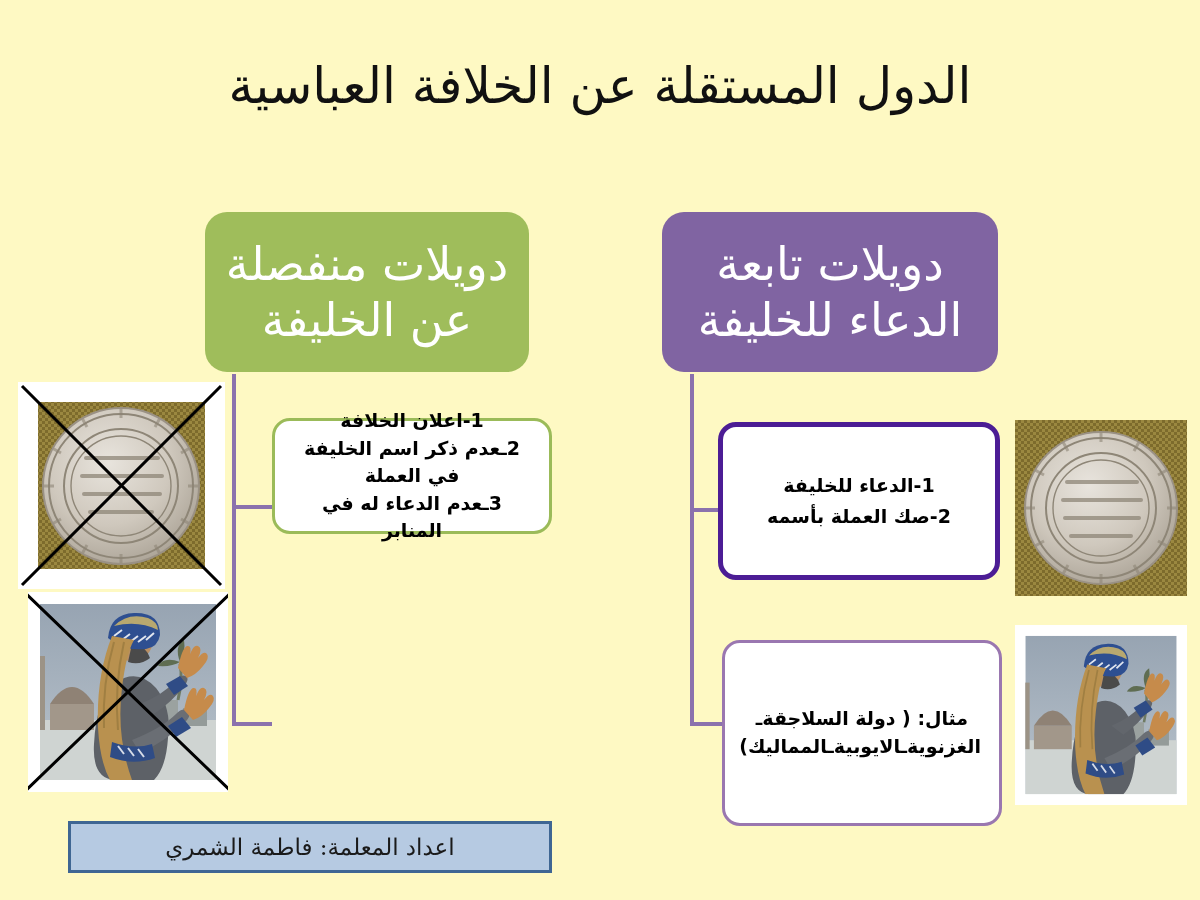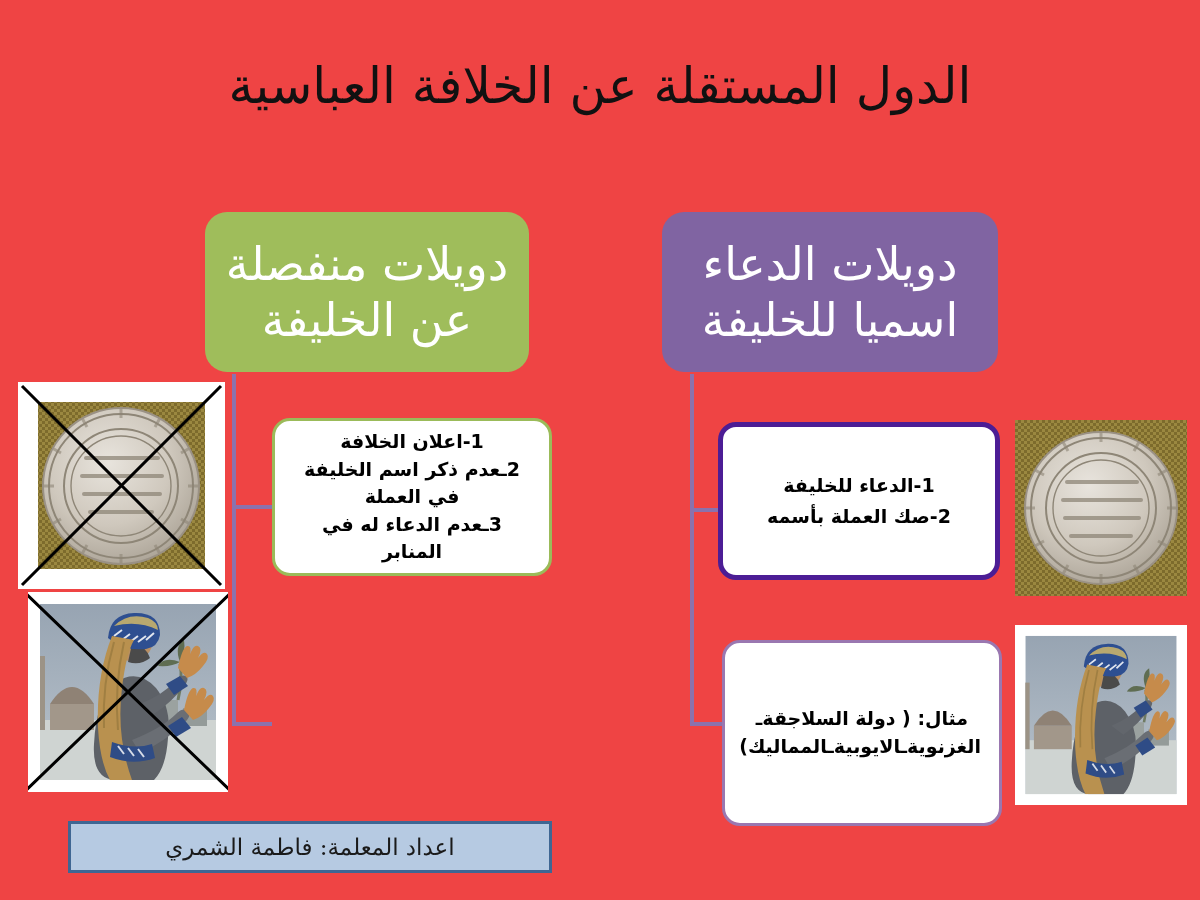--- a/index.html
+++ b/index.html
@@ -3,21 +3,21 @@
 <meta charset="utf-8">
 <title>slide</title>
 <style>
   html,body{margin:0;padding:0;background:#d8d8d8;}
   body{
     font-family:"DejaVu Sans","Liberation Sans",sans-serif;
   }
   #slide{
     position:relative;
     width:1200px;height:900px;
-    background:#ef4444;
+    background:#fef9c3;
     overflow:hidden;
     margin:0 auto;
   }
 
   
   #title{
     position:absolute;
     left:0;top:58px;width:1200px;
     text-align:center;
     font-family:"DejaVu Serif","Liberation Serif",serif;
@@ -61,21 +61,21 @@
     text-align:center;
     direction:rtl;
     font-family:"DejaVu Sans","Liberation Sans",sans-serif;
     font-weight:bold;
     color:#000000;
     padding:10px 18px;
   }
   .cbox .lines{width:100%;}
   .cbox .ln{display:block;}
 
-  #box-tl{ left:272px;top:418px;width:280px;height:158px;
+  #box-tl{ left:272px;top:418px;width:280px;height:116px;
            border:3px solid #9bbb59; font-size:19px; line-height:1.45;}
   #box-tr{ left:718px;top:422px;width:282px;height:158px;
            border:5px solid #4c1d95; font-size:19px; line-height:1.65;}
   #box-bl{ left:267px;top:637px;width:282px;height:157px;
            border:3px solid #4fa67d; font-size:19px; line-height:1.45;}
   #box-br{ left:722px;top:640px;width:280px;height:186px;
            border:3px solid #9a77b0; font-size:19px; line-height:1.45;}
   .vline{position:absolute;background:#8b72ad;width:4px;}
   .hline{position:absolute;background:#8b72ad;height:4px;}
 
@@ -111,21 +111,21 @@
 
   <div class="vline" style="left:690px;top:374px;height:352px;"></div>
   <div class="hline" style="left:690px;top:508px;width:32px;"></div>
   <div class="hline" style="left:690px;top:722px;width:38px;"></div>
 
   <div id="hdr-green" class="hdr">
     <span>دويلات منفصلة عن الخليفة</span>
   </div>
 
   <div id="hdr-purple" class="hdr">
-    <span>دويلات الدعاء اسميا للخليفة</span>
+    <span>دويلات تابعة الدعاء للخليفة</span>
   </div>
 
   <div id="box-tl" class="cbox">
     <div class="lines">
       <span class="ln">1-اعلان الخلافة</span>
       <span class="ln">2ـعدم ذكر اسم الخليفة في العملة</span>
       <span class="ln">3ـعدم الدعاء له في المنابر</span>
     </div>
   </div>
 

